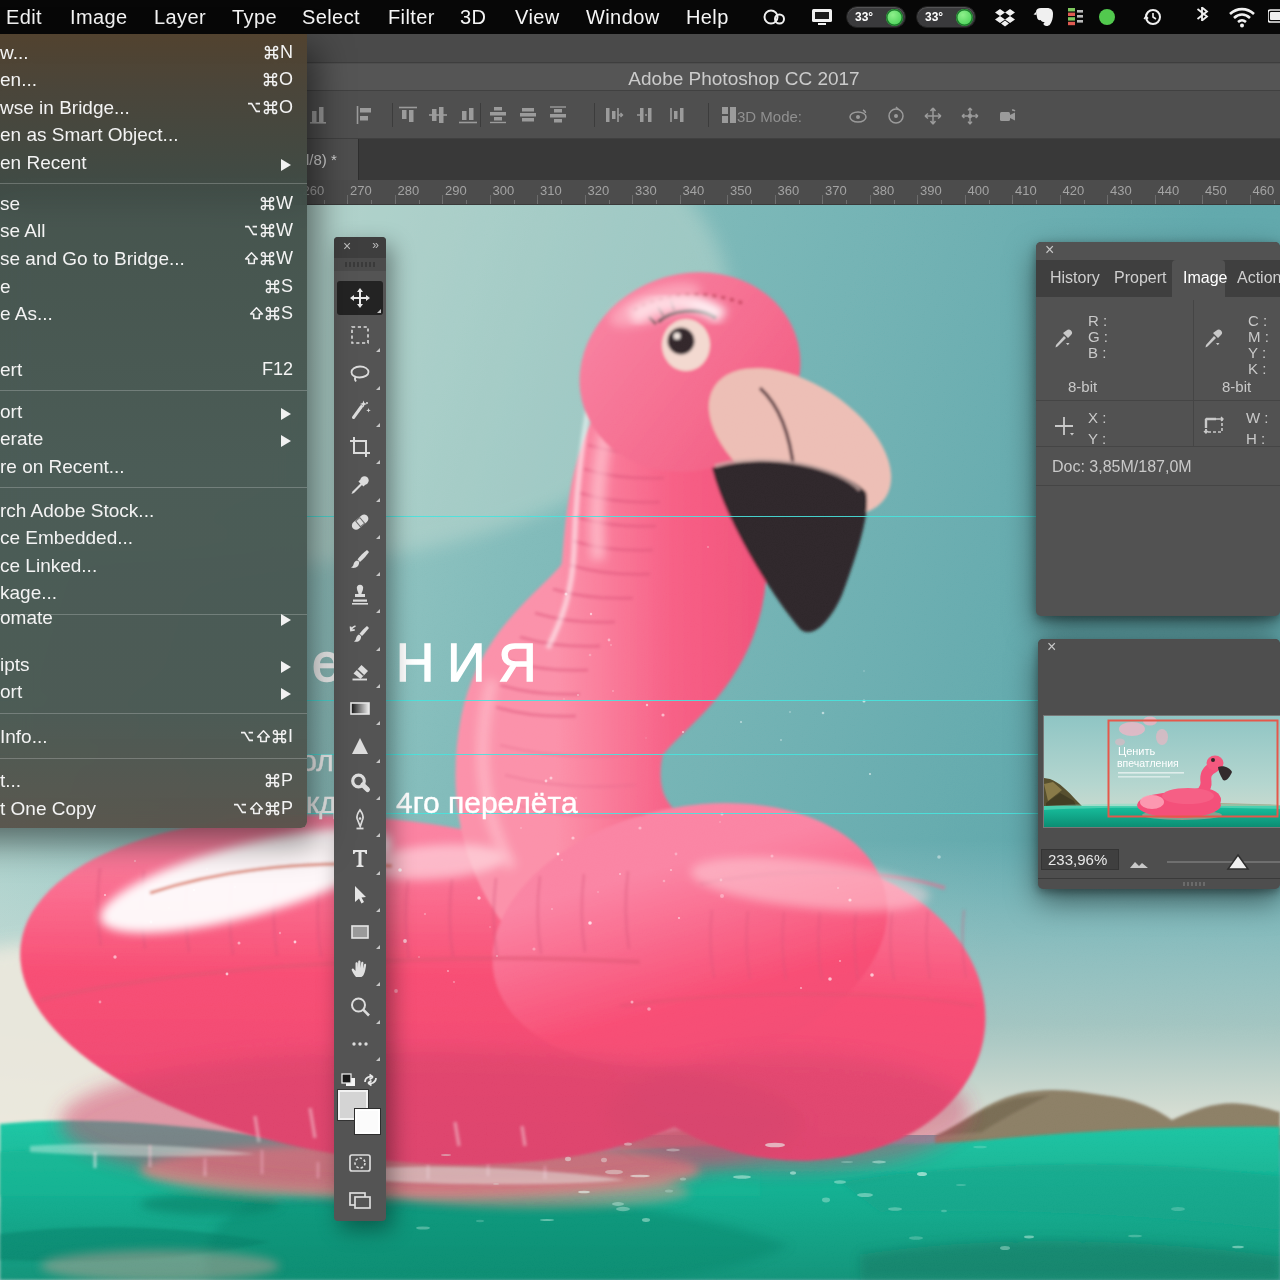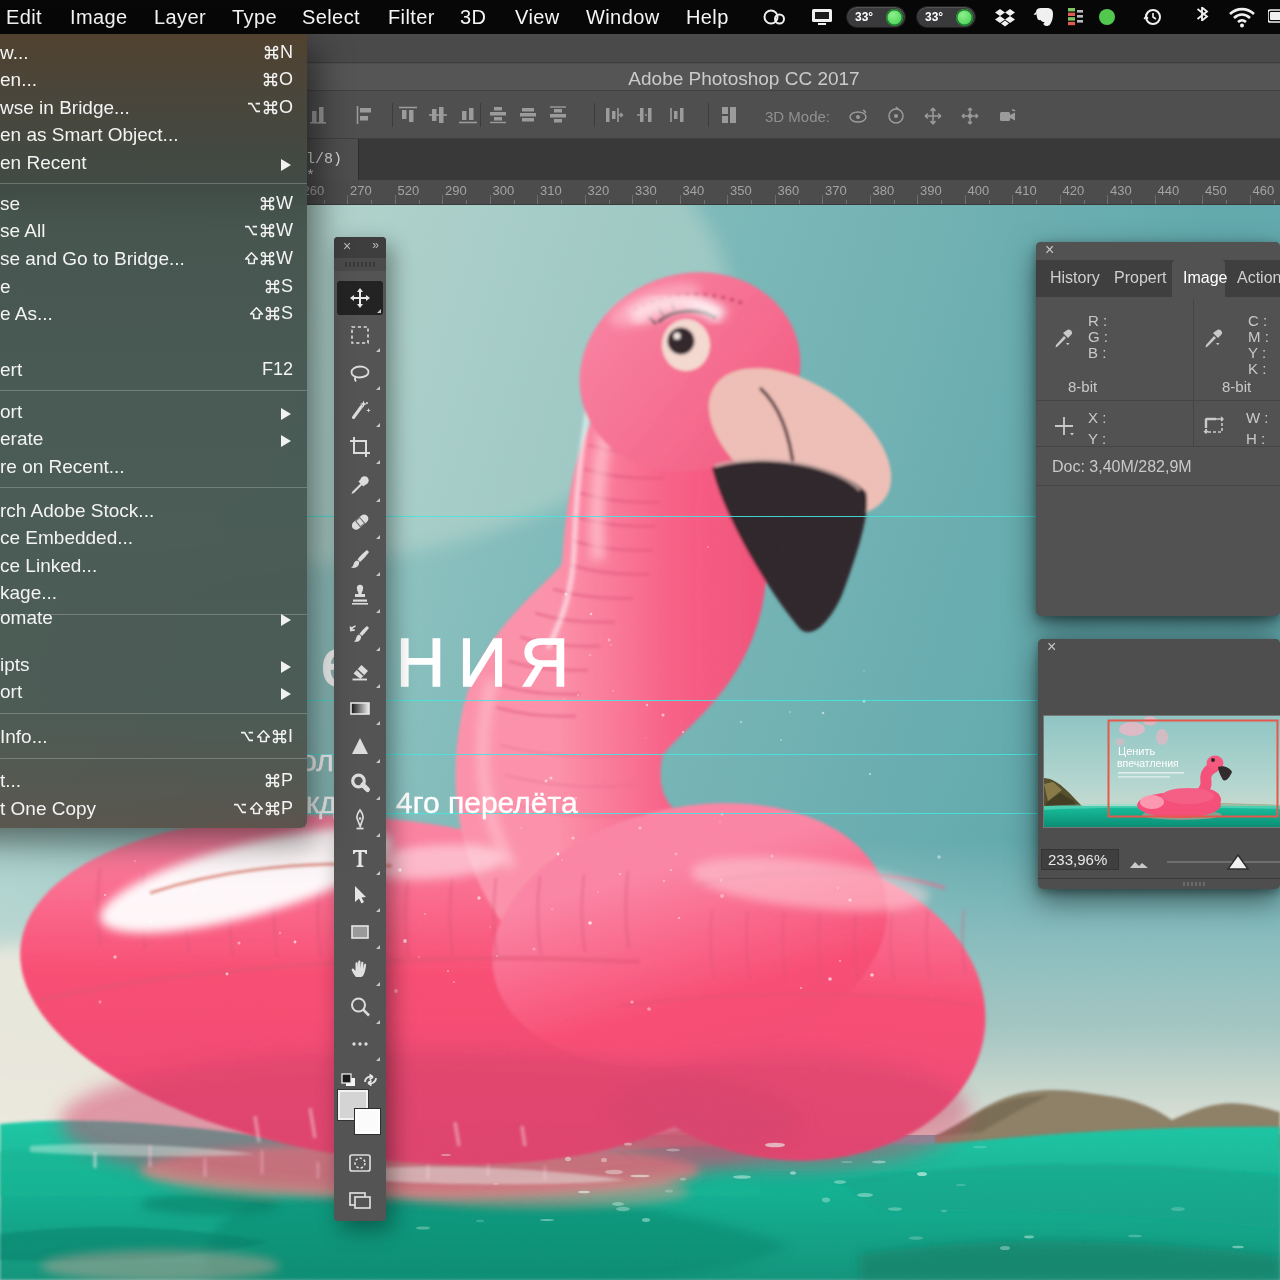--- a/index.html
+++ b/index.html
@@ -10,33 +10,33 @@
 
 #menubar { left:0; top:0; width:1280px; height:34px; background:#070707; z-index:40; }
 #menubar .mi { position:absolute; top:6px; color:#f5f5f5; font-size:20px; letter-spacing:0.4px; }
 #titlestrip { left:0; top:34px; width:1280px; height:29px; background:#4a4a4a; z-index:20; border-bottom:1px solid #3e3e3e;}
 #titlebar { left:0; top:64px; width:1280px; height:27px; background:#555555; z-index:20; border-bottom:1px solid #414141; }
 #titlebar span { position:absolute; left:208px; width:1072px; top:4px; text-align:center; color:#cbcbcb; font-size:19px; }
 #optionsbar { left:0; top:91px; width:1280px; height:48px; background:#4f4f4f; z-index:20; border-bottom:1px solid #404040; }
 .obicon { position:absolute; }
 .obdiv { position:absolute; top:12px; width:1px; height:24px; background:#3c3c3c; z-index:21;}
 .oblabel { position:absolute; top:17px; color:#909090; font-size:15px; z-index:21;}
-#tabrow { left:0; top:139px; width:1280px; height:52px; background:#393939; z-index:20;font-family:Liberation Mono, monospace; }
+#tabrow { left:0; top:139px; width:1280px; height:52px; background:#393939; z-index:20; }
 #doctab { position:absolute; left:0; top:0; width:359px; height:41px; background:#4e4e4e; border-right:1px solid #2e2e2e; }
 #doctab span { position:absolute; left:306px; top:12px; color:#d6d6d6; font-size:15px; }
 #ruler { left:0; top:180px; width:1280px; height:25px; background:#4c4c4c; z-index:20; border-bottom:1px solid #3a3a3a;
   background-image: repeating-linear-gradient(90deg, #707070 0 1px, transparent 1px 23.75px),
                     repeating-linear-gradient(90deg, #6a6a6a 0 1px, transparent 1px 47.5px);
   background-size: 100% 5px, 100% 10px; background-position: 299.5px 20px, 299.5px 15px; background-repeat:no-repeat; }
 .rlab { position:absolute; top:3px; color:#a3a3a3; font-size:13px; }
 
 
 .guide { position:absolute; left:0; width:1280px; height:1px; background:rgba(72,228,222,0.9); z-index:5; }
 .ctext { position:absolute; color:#ffffff; z-index:6; white-space:nowrap; }
-.ctext.big { font-size:68px; letter-spacing:13px; -webkit-text-stroke:1.3px #ffffff; line-height:81px; }
+.ctext.big { font-size:53px; letter-spacing:13px; -webkit-text-stroke:1.3px #ffffff; line-height:81px; }
 .ctext.sm { font-size:30px; -webkit-text-stroke:0.4px #ffffff; line-height:34px; }
 
 
 #filemenu { left:-63px; top:34px; width:370px; height:794px; z-index:50;
   background:linear-gradient(180deg, rgba(82,66,46,0.96) 0%, rgba(74,69,57,0.95) 7%, rgba(63,76,70,0.94) 20%, rgba(68,84,79,0.94) 55%, rgba(71,84,78,0.94) 85%, rgba(86,80,72,0.95) 100%);
   backdrop-filter: blur(14px);
   border-radius:0 0 6px 6px; box-shadow: 10px 14px 34px rgba(0,0,0,0.5); }
 .mitem { position:absolute; left:63px; right:10px; height:27px; color:#f3f3f3; font-size:19px; line-height:27px; }
 .mitem.dim { color:rgba(243,243,243,0.4); }
 .msc { position:absolute; right:4px; top:0; display:flex; align-items:center; gap:1px; font-size:18px; }
@@ -497,21 +497,21 @@
 <div class="obicon" style="left:668px;top:14px"><svg width="20" height="20" viewBox="0 0 20 20" style="">
           <path d="M3 3 V17" stroke="#9b9b9b" stroke-width="1.6"></path>
           <rect x="6" y="6" width="3.5" height="8" fill="#9b9b9b"></rect>
           <rect x="12" y="3" width="3.5" height="14" fill="#9b9b9b"></rect>
         </svg></div>
 <div class="obicon" style="left:720px;top:14px"><svg width="20" height="20" viewBox="0 0 20 20" style="">
           <rect x="2" y="2" width="6" height="7" fill="#9b9b9b"></rect>
           <rect x="2" y="11" width="6" height="7" fill="#9b9b9b"></rect>
           <rect x="10" y="2" width="6" height="16" fill="#9b9b9b"></rect>
         </svg></div>
-<div class="oblabel" style="left:765px">3D Mode:</div>
+<div class="oblabel" style="left:737px">3D Mode:</div>
 <div class="obicon" style="left:848px;top:15px"><svg width="20" height="20" viewBox="0 0 20 20" style="">
           <ellipse cx="10" cy="11" rx="8" ry="5" fill="none" stroke="#9b9b9b" stroke-width="1.5"></ellipse>
           <circle cx="10" cy="11" r="2" fill="#9b9b9b"></circle>
           <path d="M15 4 a7 4 0 0 1 2.5 3" stroke="#9b9b9b" fill="none" stroke-width="1.5"></path>
         </svg></div>
 <div class="obicon" style="left:886px;top:15px"><svg width="20" height="20" viewBox="0 0 20 20" style="">
           <circle cx="10" cy="10" r="7" fill="none" stroke="#9b9b9b" stroke-width="1.5"></circle>
           <circle cx="10" cy="10" r="2" fill="#9b9b9b"></circle>
           <path d="M10 1 l2.5 2.5" stroke="#9b9b9b" stroke-width="1.5"></path>
         </svg></div>
@@ -529,21 +529,21 @@
         </svg></div>
     </div>
 <div id="tabrow" class="abs">
       <div id="doctab">
         <span>l/8) *</span>
       </div>
     </div>
 <div id="ruler" class="abs">
       <span class="rlab" style="left:302.5px">260</span>
 <span class="rlab" style="left:350.0px">270</span>
-<span class="rlab" style="left:397.5px">520</span>
+<span class="rlab" style="left:397.5px">280</span>
 <span class="rlab" style="left:445.0px">290</span>
 <span class="rlab" style="left:492.5px">300</span>
 <span class="rlab" style="left:540.0px">310</span>
 <span class="rlab" style="left:587.5px">320</span>
 <span class="rlab" style="left:635.0px">330</span>
 <span class="rlab" style="left:682.5px">340</span>
 <span class="rlab" style="left:730.0px">350</span>
 <span class="rlab" style="left:777.5px">360</span>
 <span class="rlab" style="left:825.0px">370</span>
 <span class="rlab" style="left:872.5px">380</span>
@@ -591,21 +591,21 @@
         </svg></div>
   <div class="ilab" style="left:52px; top:165px; line-height:21px;">X :<br>Y :</div>
   <div style="position:absolute; left:166px; top:172px;"><svg width="26" height="24" viewBox="0 0 26 24" style="">
           <rect x="4" y="5" width="16" height="13" fill="none" stroke="#c9c9c9" stroke-width="1.6" stroke-dasharray="3 2"></rect>
           <path d="M4 5 H14 M4 5 V14" stroke="#c9c9c9" stroke-width="2.4"></path>
           <path d="M17 5 l4 0 M19 3 l2 2 -2 2" stroke="#c9c9c9" stroke-width="1.4" fill="none"></path>
           <path d="M4 15 l0 4 M2 17 l2 2 2 -2" stroke="#c9c9c9" stroke-width="1.4" fill="none"></path>
         </svg></div>
   <div class="ilab" style="left:210px; top:165px; line-height:21px;">W :<br>H :</div>
   <div class="hline" style="top:204px;"></div>
-  <div class="ilab" style="left:16px; top:216px; font-size:16px;">Doc: 3,40M/282,9M</div>
+  <div class="ilab" style="left:16px; top:216px; font-size:16px;">Doc: 3,85M/187,0M</div>
   <div class="hline" style="top:243px;"></div>
 </div>
 
 <div id="navpanel" class="panel">
   <div class="phead" style="background:#4e4e4e">
         <span class="x">×</span>
       </div>
   <div style="position:absolute; left:6px; top:77px; width:236px; height:111px; overflow:hidden; outline:1px solid #777;">
         <svg width="238" height="111" viewBox="0 0 238 111" style="position:absolute;left:0;top:0">
   <defs>

